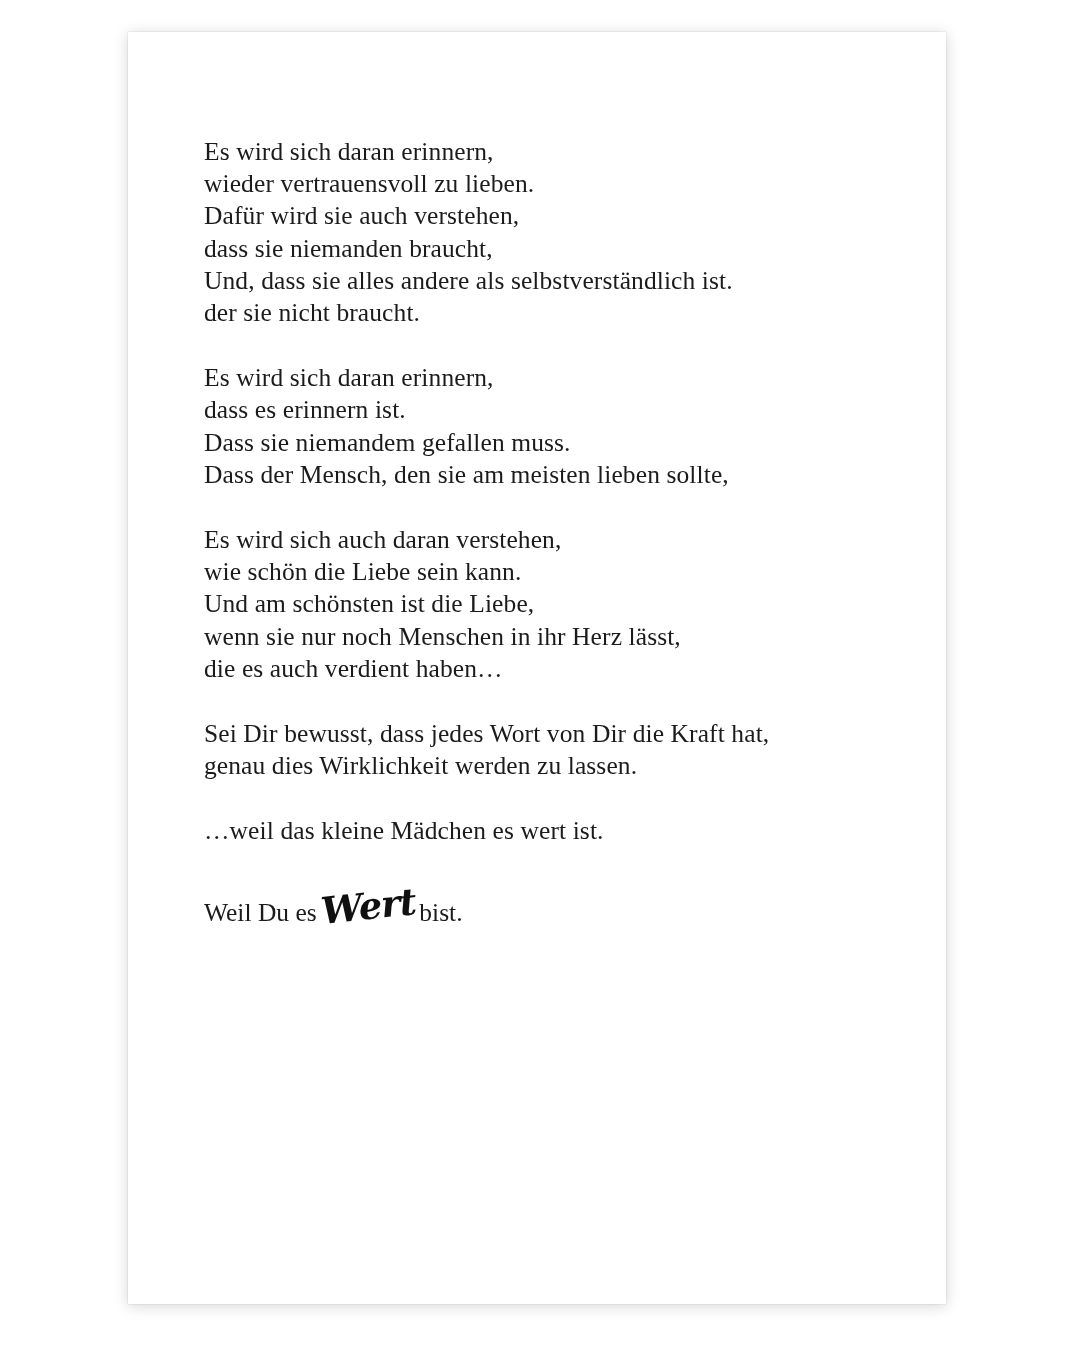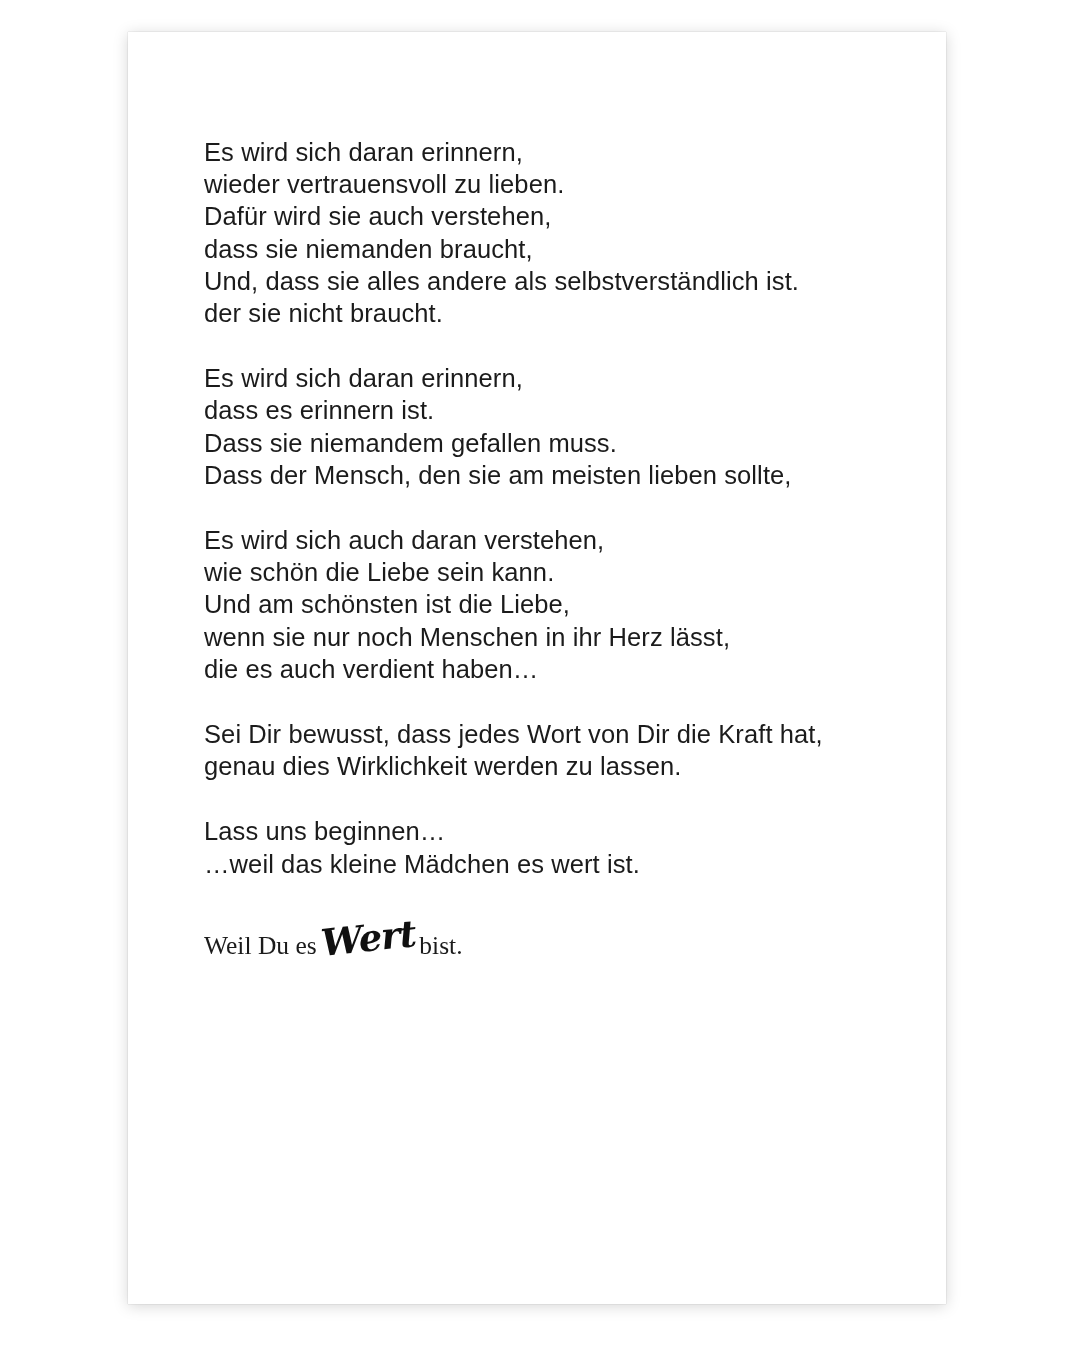--- a/index.html
+++ b/index.html
@@ -40,21 +40,21 @@
 
   .stanza {
     margin: 0 0 33px 0;
   }
 
   .stanza:last-child {
     margin-bottom: 0;
   }
 
   .line {
-    font-family: Liberation Sans, sans-serif;
+    font-family: Liberation Serif, serif;
     font-size: 25.5px;
     line-height: 32.2px;
     color: #1b1b1b;
     white-space: pre;
     letter-spacing: 0.1px;
   }
 
   .signoff {
     margin-top: 45px;
     display: flex;
@@ -107,21 +107,20 @@
         <div class="line">wenn sie nur noch Menschen in ihr Herz lässt,</div>
         <div class="line">die es auch verdient haben…</div>
       </div>
 
       <div class="stanza">
         <div class="line">Sei Dir bewusst, dass jedes Wort von Dir die Kraft hat,</div>
         <div class="line">genau dies Wirklichkeit werden zu lassen.</div>
       </div>
 
       <div class="stanza">
-        <div class="line">Lass uns beginnen…</div>
         <div class="line">…weil das kleine Mädchen es wert ist.</div>
       </div>
 
       <div class="signoff">
         <span>Weil Du es </span>
         <span class="script-word">Wert</span>
         <span> bist.</span>
       </div>
 
     </div>

